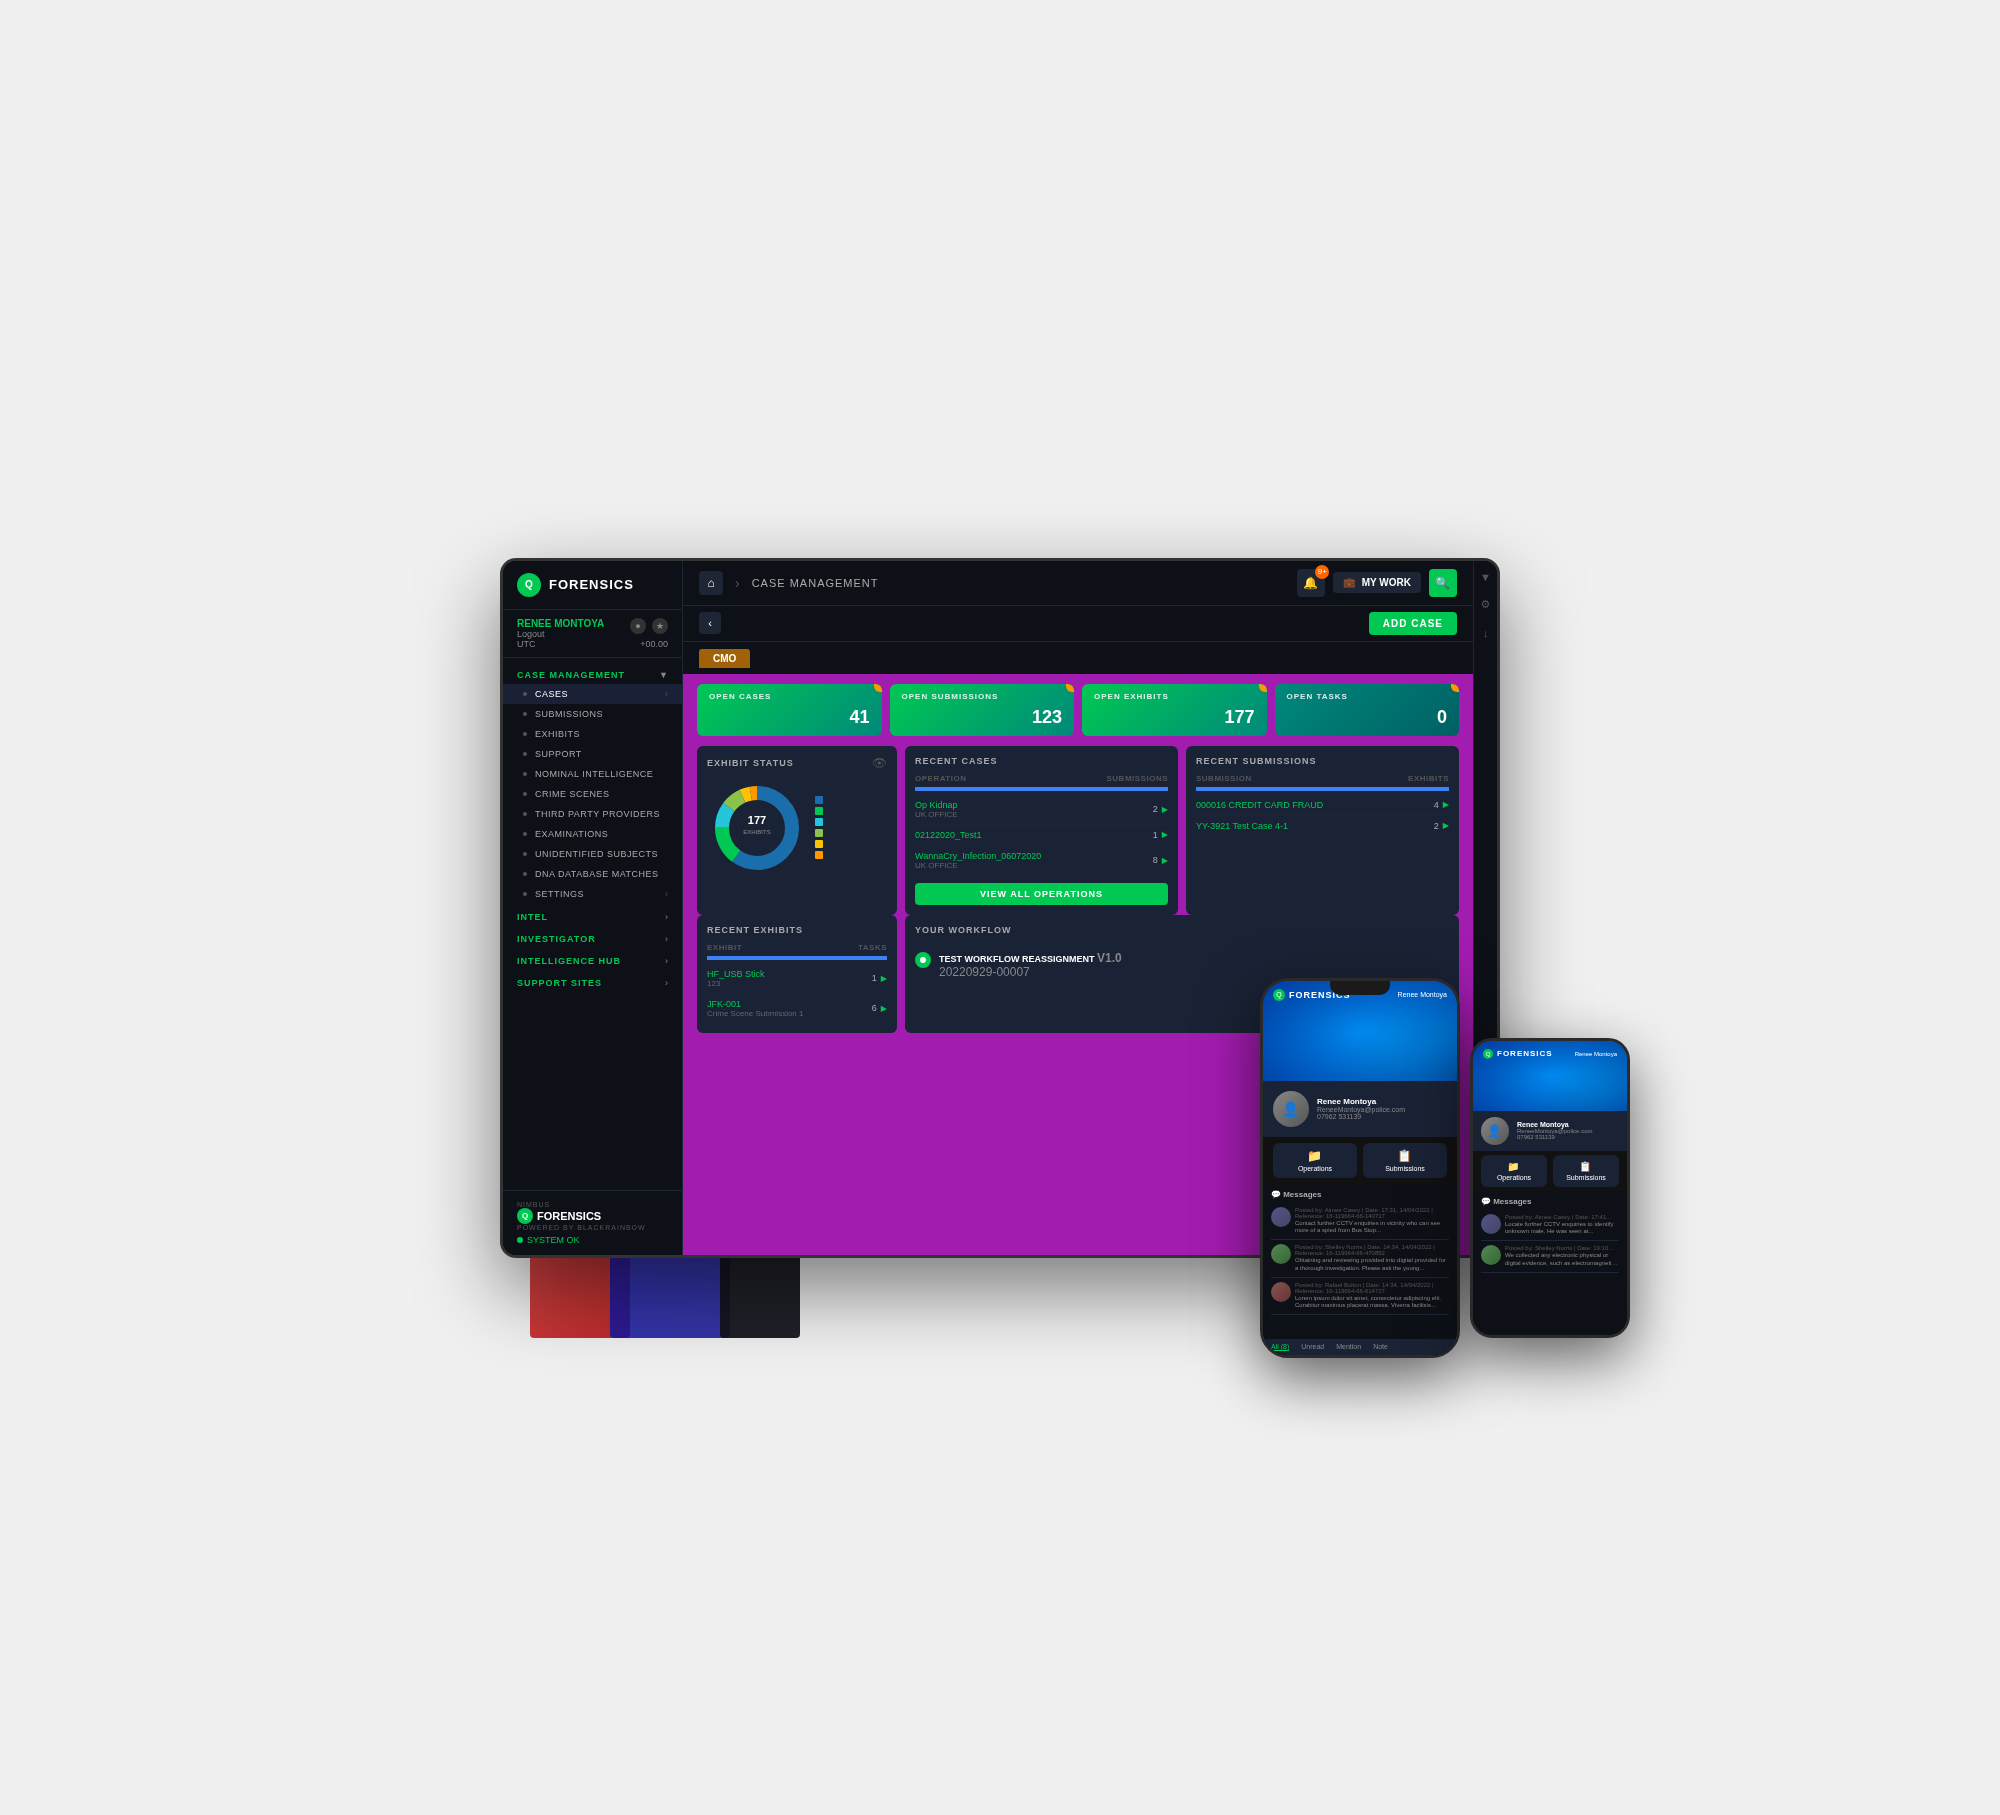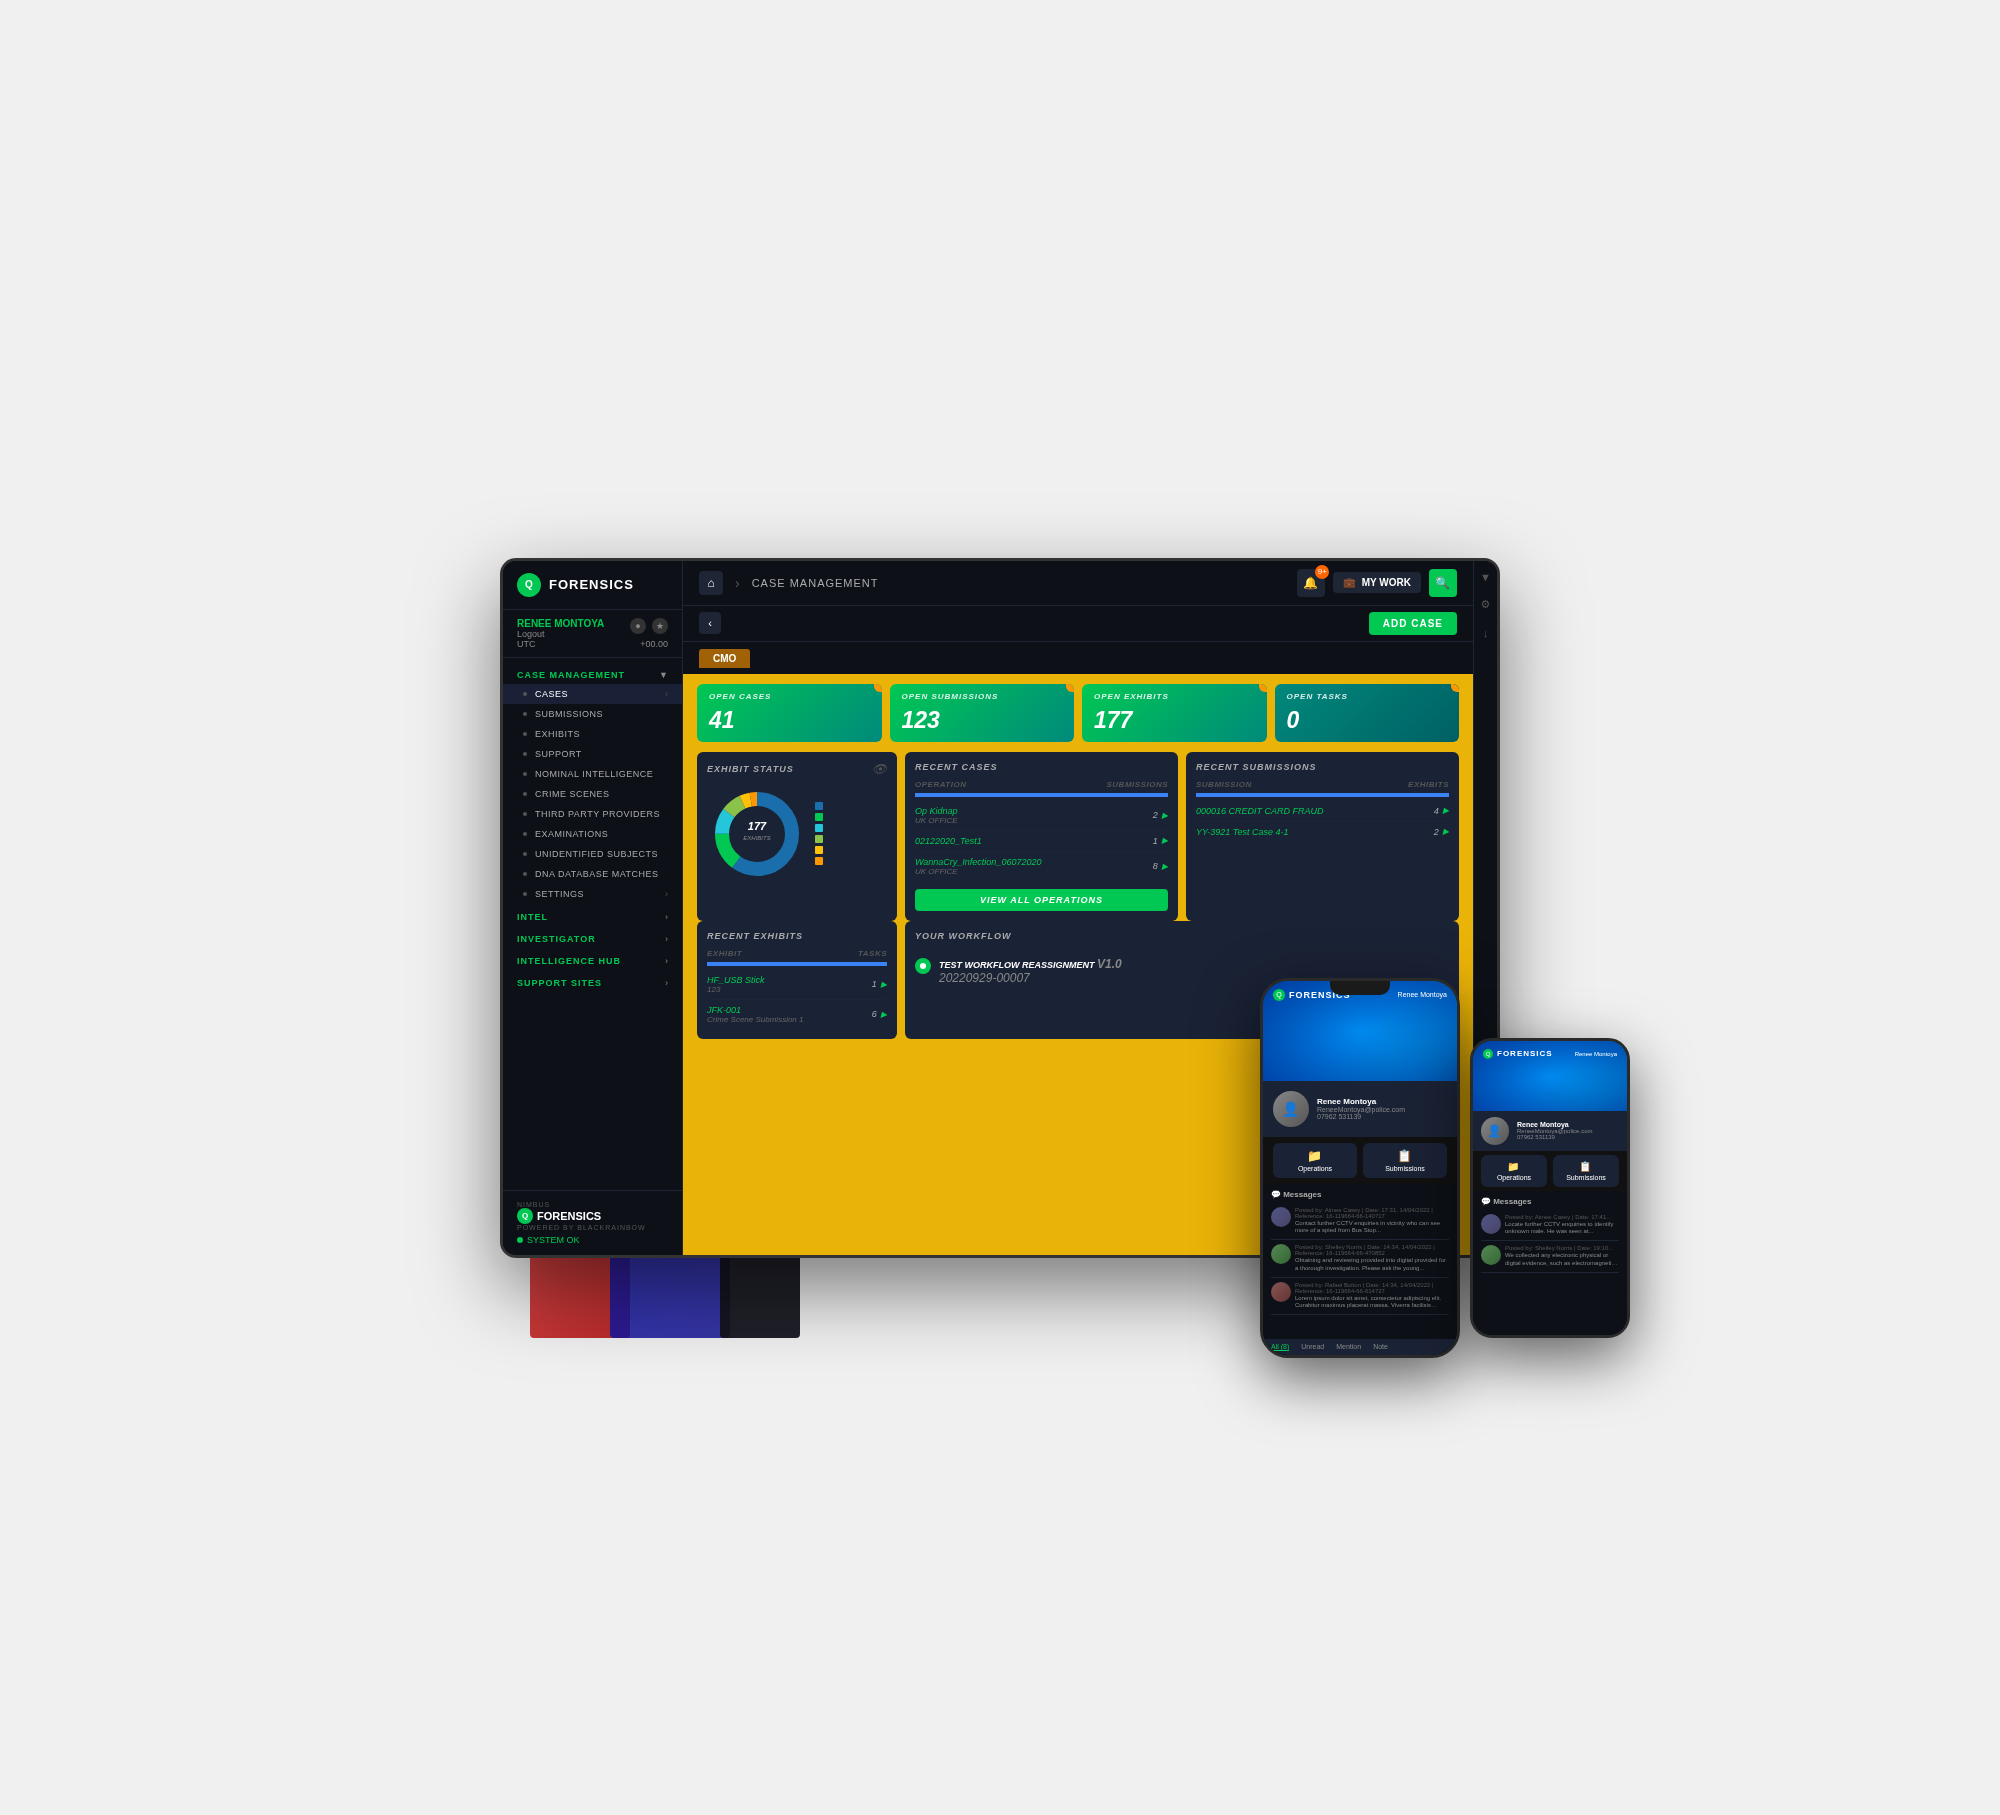--- a/index.html
+++ b/index.html
@@ -390,22 +390,21 @@
       background: #a16207;
       color: white;
       font-weight: bold;
     }
 
     
     .dashboard {
       flex: 1;
       padding: 10px 14px;
       overflow-y: auto;
-      background: #eab308;
-      font-style: italic;
+      background: #a21caf;
     }
 
     .dashboard::-webkit-scrollbar { width: 3px; }
     .dashboard::-webkit-scrollbar-track { background: transparent; }
     .dashboard::-webkit-scrollbar-thumb { background: #333; }
 
     
     .stats-row {
       display: grid;
       grid-template-columns: repeat(4, 1fr);
@@ -435,23 +434,23 @@
     .stat-label {
       color: rgba(255,255,255,0.85);
       font-size: 8px;
       font-weight: bold;
       letter-spacing: 1px;
       margin-bottom: 6px;
     }
 
     .stat-value {
       color: white;
-      font-size: 23px;
-      font-weight: bold;
-      text-align: left;
+      font-size: 18px;
+      font-weight: bold;
+      text-align: right;
     }
 
     
     .middle-row {
       display: grid;
       grid-template-columns: 200px 1fr 1fr;
       gap: 8px;
     }
 
     

